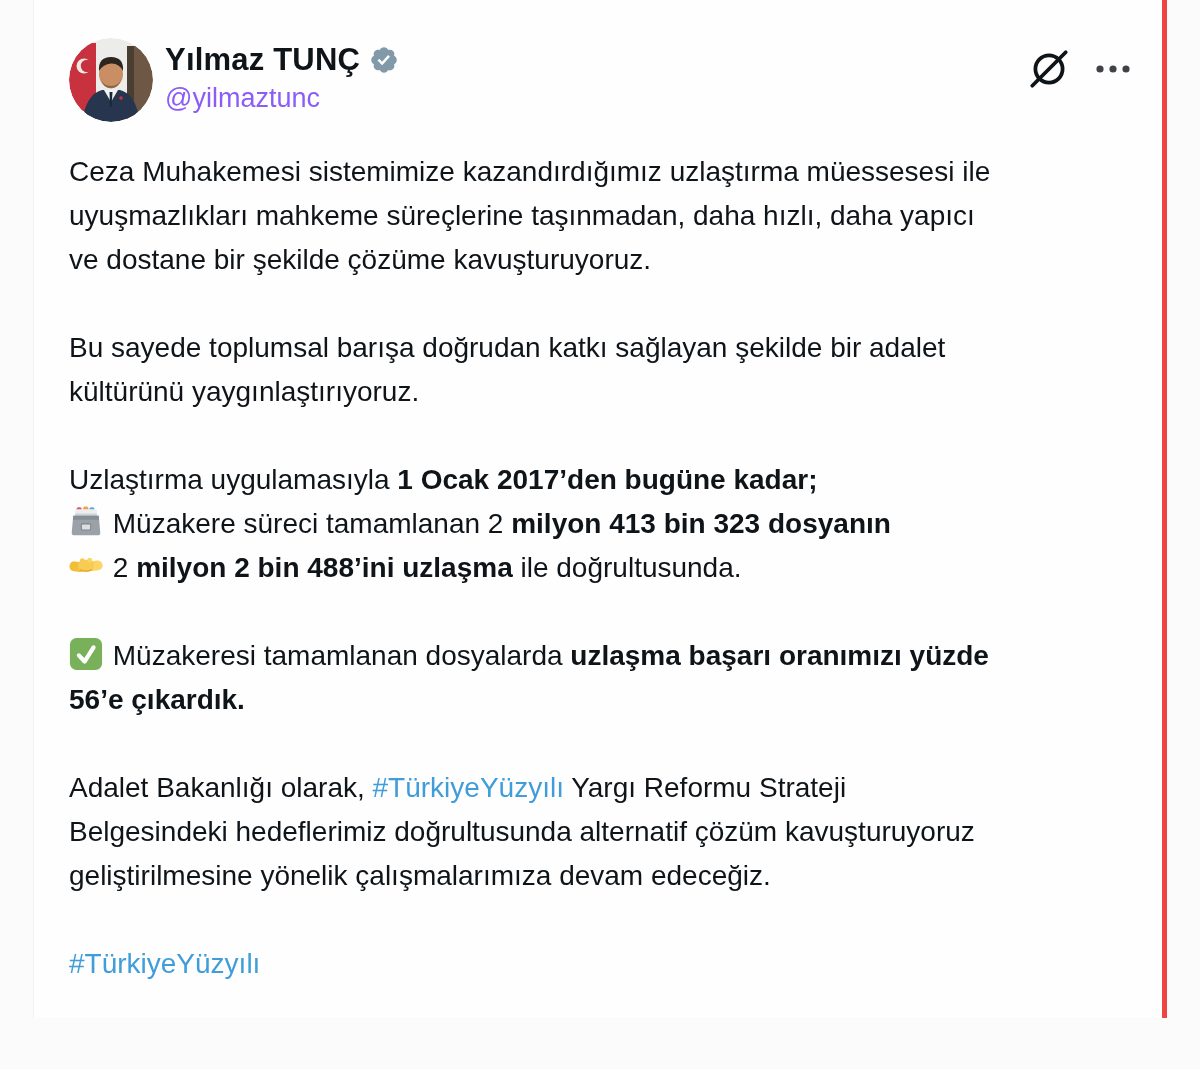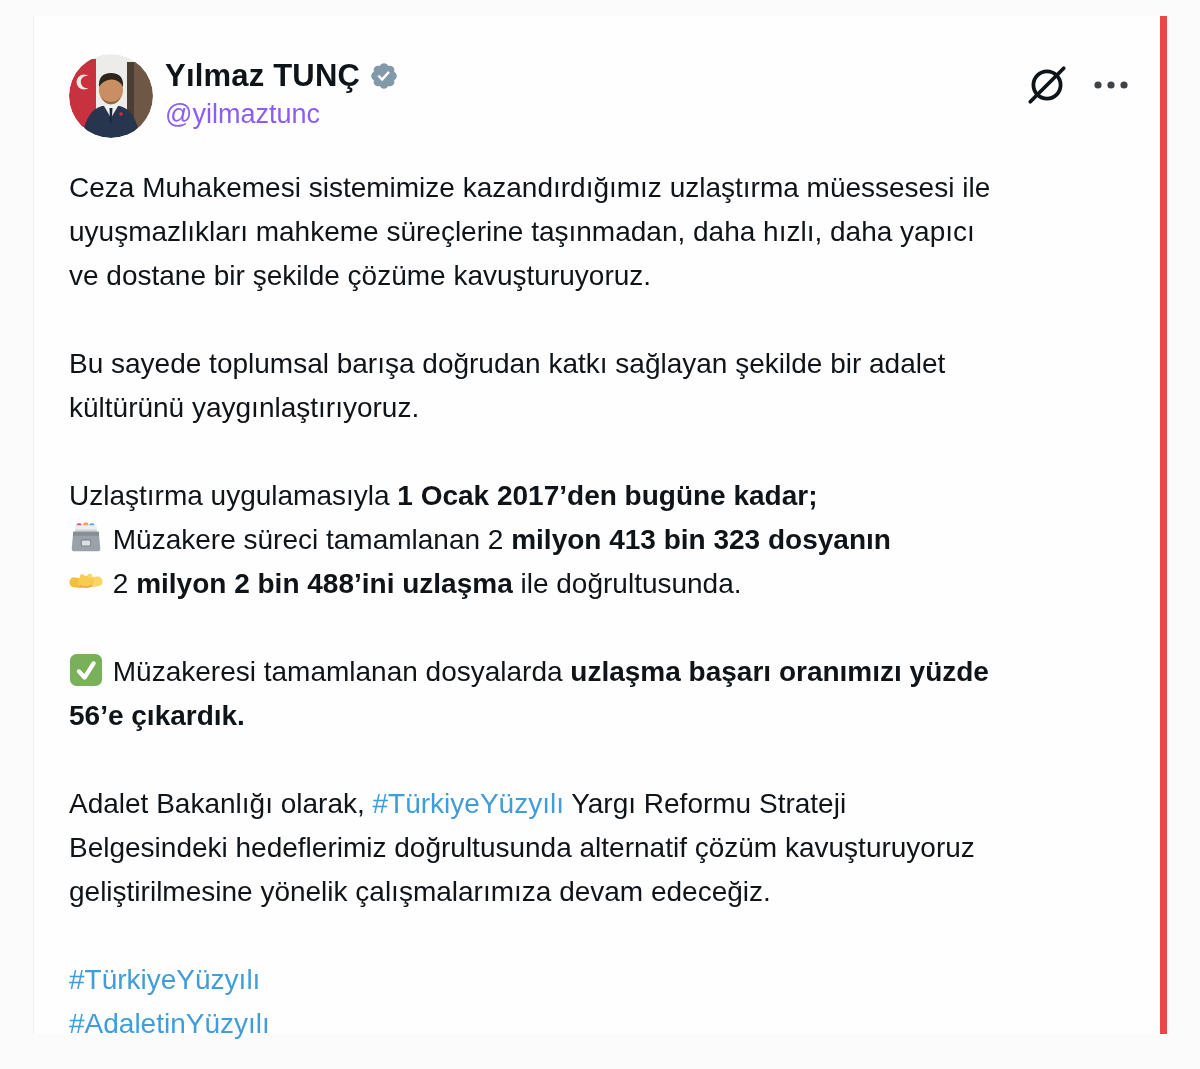--- a/index.html
+++ b/index.html
@@ -5,25 +5,25 @@
   html,body{margin:0;padding:0;}
   body{
     width:1200px;height:1069px;
     background:#fbfbfb;
     font-family:"Liberation Sans", sans-serif;
     color:#0f1419;
     overflow:hidden;
   }
   .stage{position:relative;width:1200px;height:1069px;}
   .tweet-card{
-    position:absolute;left:33px;top:16px;
+    position:absolute;left:33px;top:0;
     width:1134px;height:1018px;
     background:#fefefe;
     border-left:1px solid #f0f2f3;
-    border-right:7px solid #ef4444;
+    border-right:5px solid #ef4444;
     box-sizing:border-box;
     padding:38px 28px 0 35px;
   }
   .tweet-header{display:flex;align-items:flex-start;}
   .avatar{
     width:84px;height:84px;border-radius:50%;
     flex:none;overflow:hidden;cursor:pointer;
   }
   .avatar svg{display:block;width:84px;height:84px;}
   .id-block{margin-left:12px;padding-top:3px;min-width:0;}
@@ -166,18 +166,17 @@
 <span> Müzakeresi tamamlanan dosyalarda </span><span class="b">uzlaşma başarı oranımızı yüzde</span></div>
           <div class="tline"><span class="b">56’e çıkardık.</span></div>
         </div>
         <div class="para">
           <div class="tline"><span>Adalet Bakanlığı olarak, </span><a class="link" href="#">#TürkiyeYüzyılı</a><span> Yargı Reformu Strateji</span></div>
           <div class="tline"><span>Belgesindeki hedeflerimiz doğrultusunda alternatif çözüm kavuşturuyoruz</span></div>
           <div class="tline"><span>geliştirilmesine yönelik çalışmalarımıza devam edeceğiz.</span></div>
         </div>
         <div class="para">
           <div class="tline"><a class="link" href="#">#TürkiyeYüzyılı</a></div>
-          <div class="tline"><a class="link" href="#">#AdaletinYüzyılı</a></div>
         </div>
       </div>
 
   </article>
 </div>
 
 </body></html>

